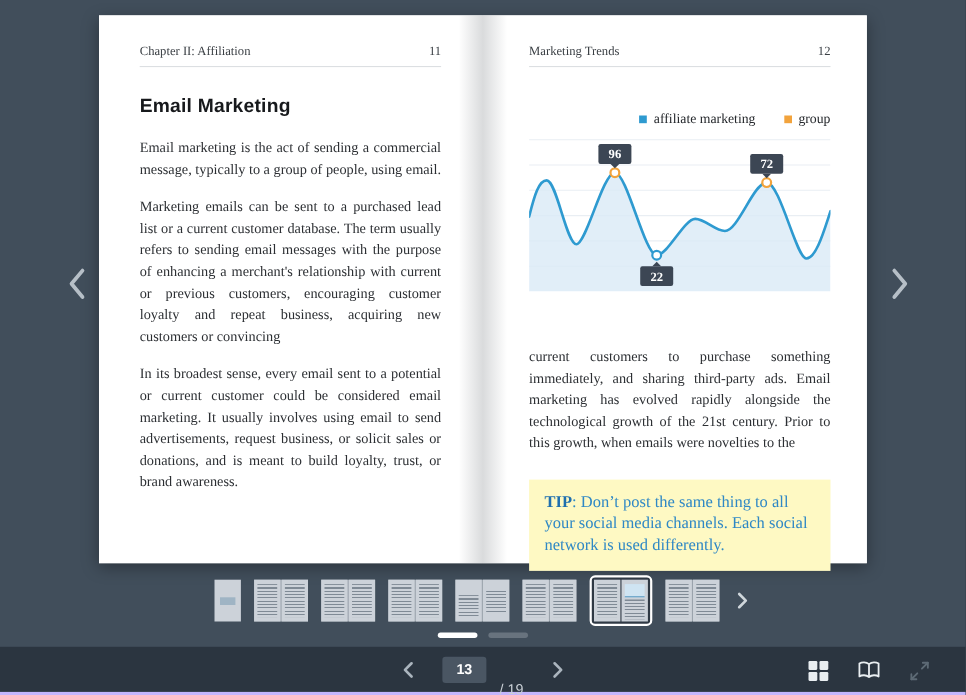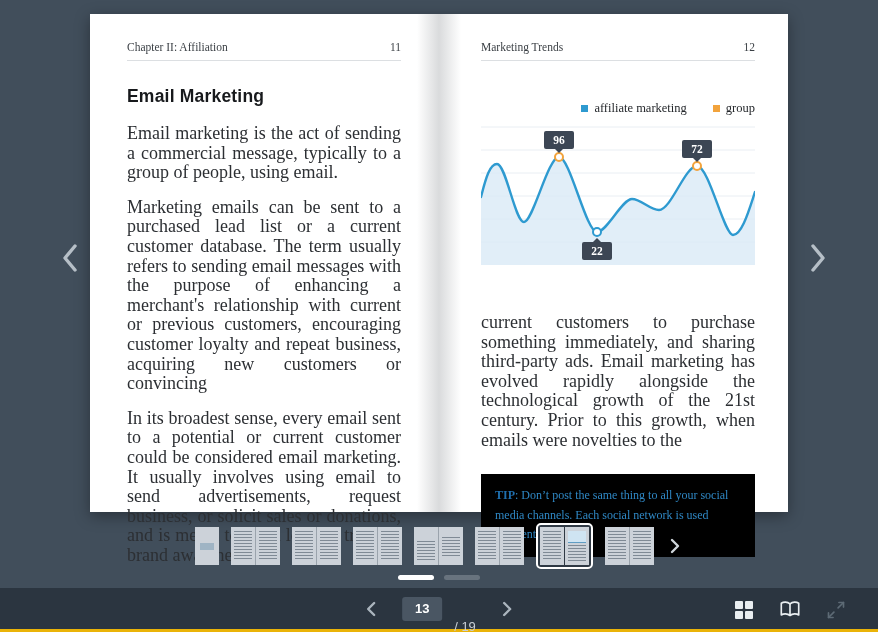--- a/index.html
+++ b/index.html
@@ -27,36 +27,36 @@
     display:flex; justify-content:space-between; align-items:baseline;
     font-family:"Liberation Serif", serif; font-size:11.5px; color:#3a3f44;
     border-bottom:1px solid #dcdfe2; padding-bottom:7px;
   }
   .doc-title {
     margin-top:25px; font-family:"Liberation Sans", sans-serif;
     font-size:17.5px; font-weight:bold; color:#17191c; letter-spacing:0.2px;
   }
   .body-para {
     margin-top:15px; font-family:"Liberation Serif", serif;
-    font-size:18px; line-height:19.6px; color:#2c2f33; text-align:justify;
+    font-size:13px; line-height:19.6px; color:#2c2f33; text-align:justify;
   }
   .body-para.first { margin-top:17px; }
   
   .legend-row {
     margin-top:40px; display:flex; justify-content:flex-end; gap:26px;
     font-family:"Liberation Serif", serif; font-size:12.5px; color:#24272b;
     align-items:center;
   }
   .legend-item { display:flex; align-items:center; gap:6px; }
   .swatch { width:7px; height:7px; display:inline-block; }
   .chart-wrap { margin-top:9px; }
   
   .tip-box {
-    margin-top:24px; background:#000000; padding:12px 14px 13px 14px;
-    font-family:"Liberation Serif", serif; font-size:12px; line-height:19.4px;
+    margin-top:24px; background:#fef9c3; padding:12px 14px 13px 14px;
+    font-family:"Liberation Serif", serif; font-size:15px; line-height:19.4px;
     color:#2f88c5; text-align:left;
   }
   .tip-box b { color:#1f6fae; }
   
   .side-nav { position:absolute; width:34px; height:44px; cursor:pointer; }
   .side-nav.left  { left:53px;  top:236px; }
   .side-nav.right { left:801px; top:236px; }
   
   .thumb-strip {
     position:absolute; left:0; top:521px; width:878px; height:50px;
@@ -86,21 +86,21 @@
   .dots-row {
     position:absolute; left:0; top:575px; width:878px;
     display:flex; justify-content:center; gap:10px;
   }
   .dot-pill { width:36px; height:5px; border-radius:3px; cursor:pointer; }
   .dot-pill.active { background:#ffffff; }
   .dot-pill.inactive { background:#68737e; }
   
   .bottom-bar {
     position:absolute; left:0; top:588px; width:878px; height:44px;
-    background:#2b3540; border-bottom:3px solid #eab308;
+    background:#2b3540; border-bottom:3px solid #c4b5fd;
     display:flex; align-items:center;
   }
   .pager-group {
     position:absolute; left:50%; transform:translateX(-50%);
     display:flex; align-items:center; gap:20px; height:44px;
   }
   .pager-chevron { width:22px; height:22px; display:flex; align-items:center; justify-content:center; cursor:pointer; }
   .page-input {
     width:40px; height:24px; background:#4a5663; border:none; border-radius:3px;
     color:#ffffff; font-family:"Liberation Sans", sans-serif; font-size:13px;

